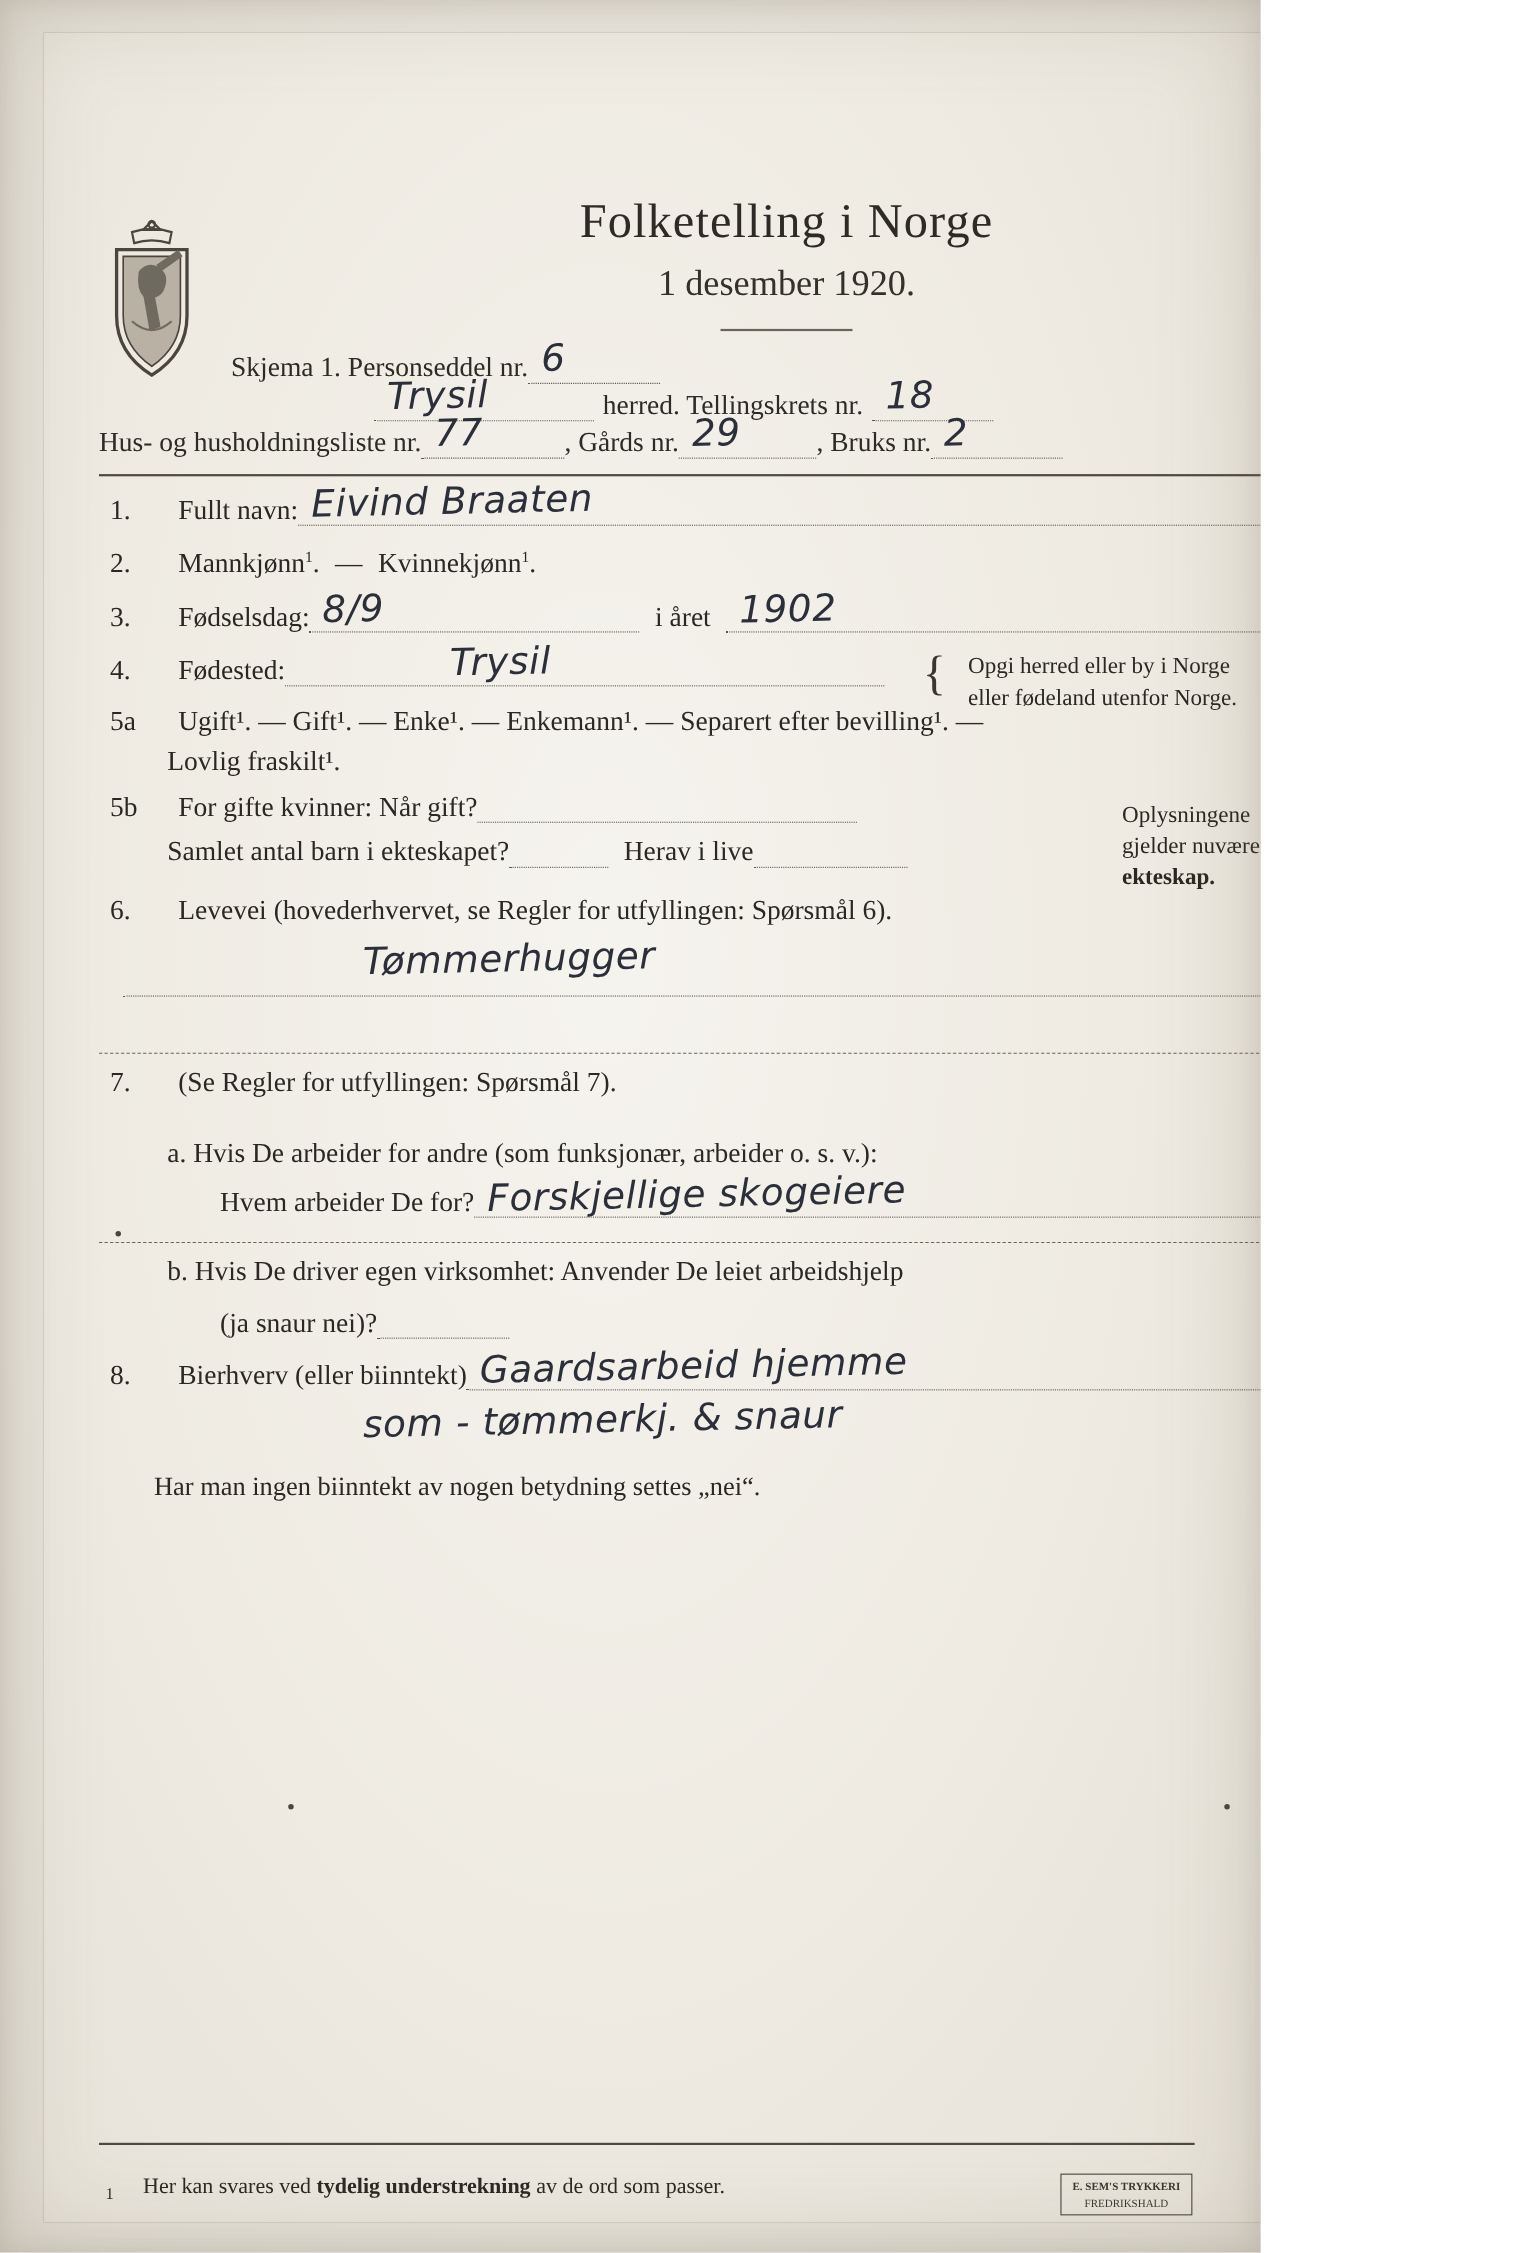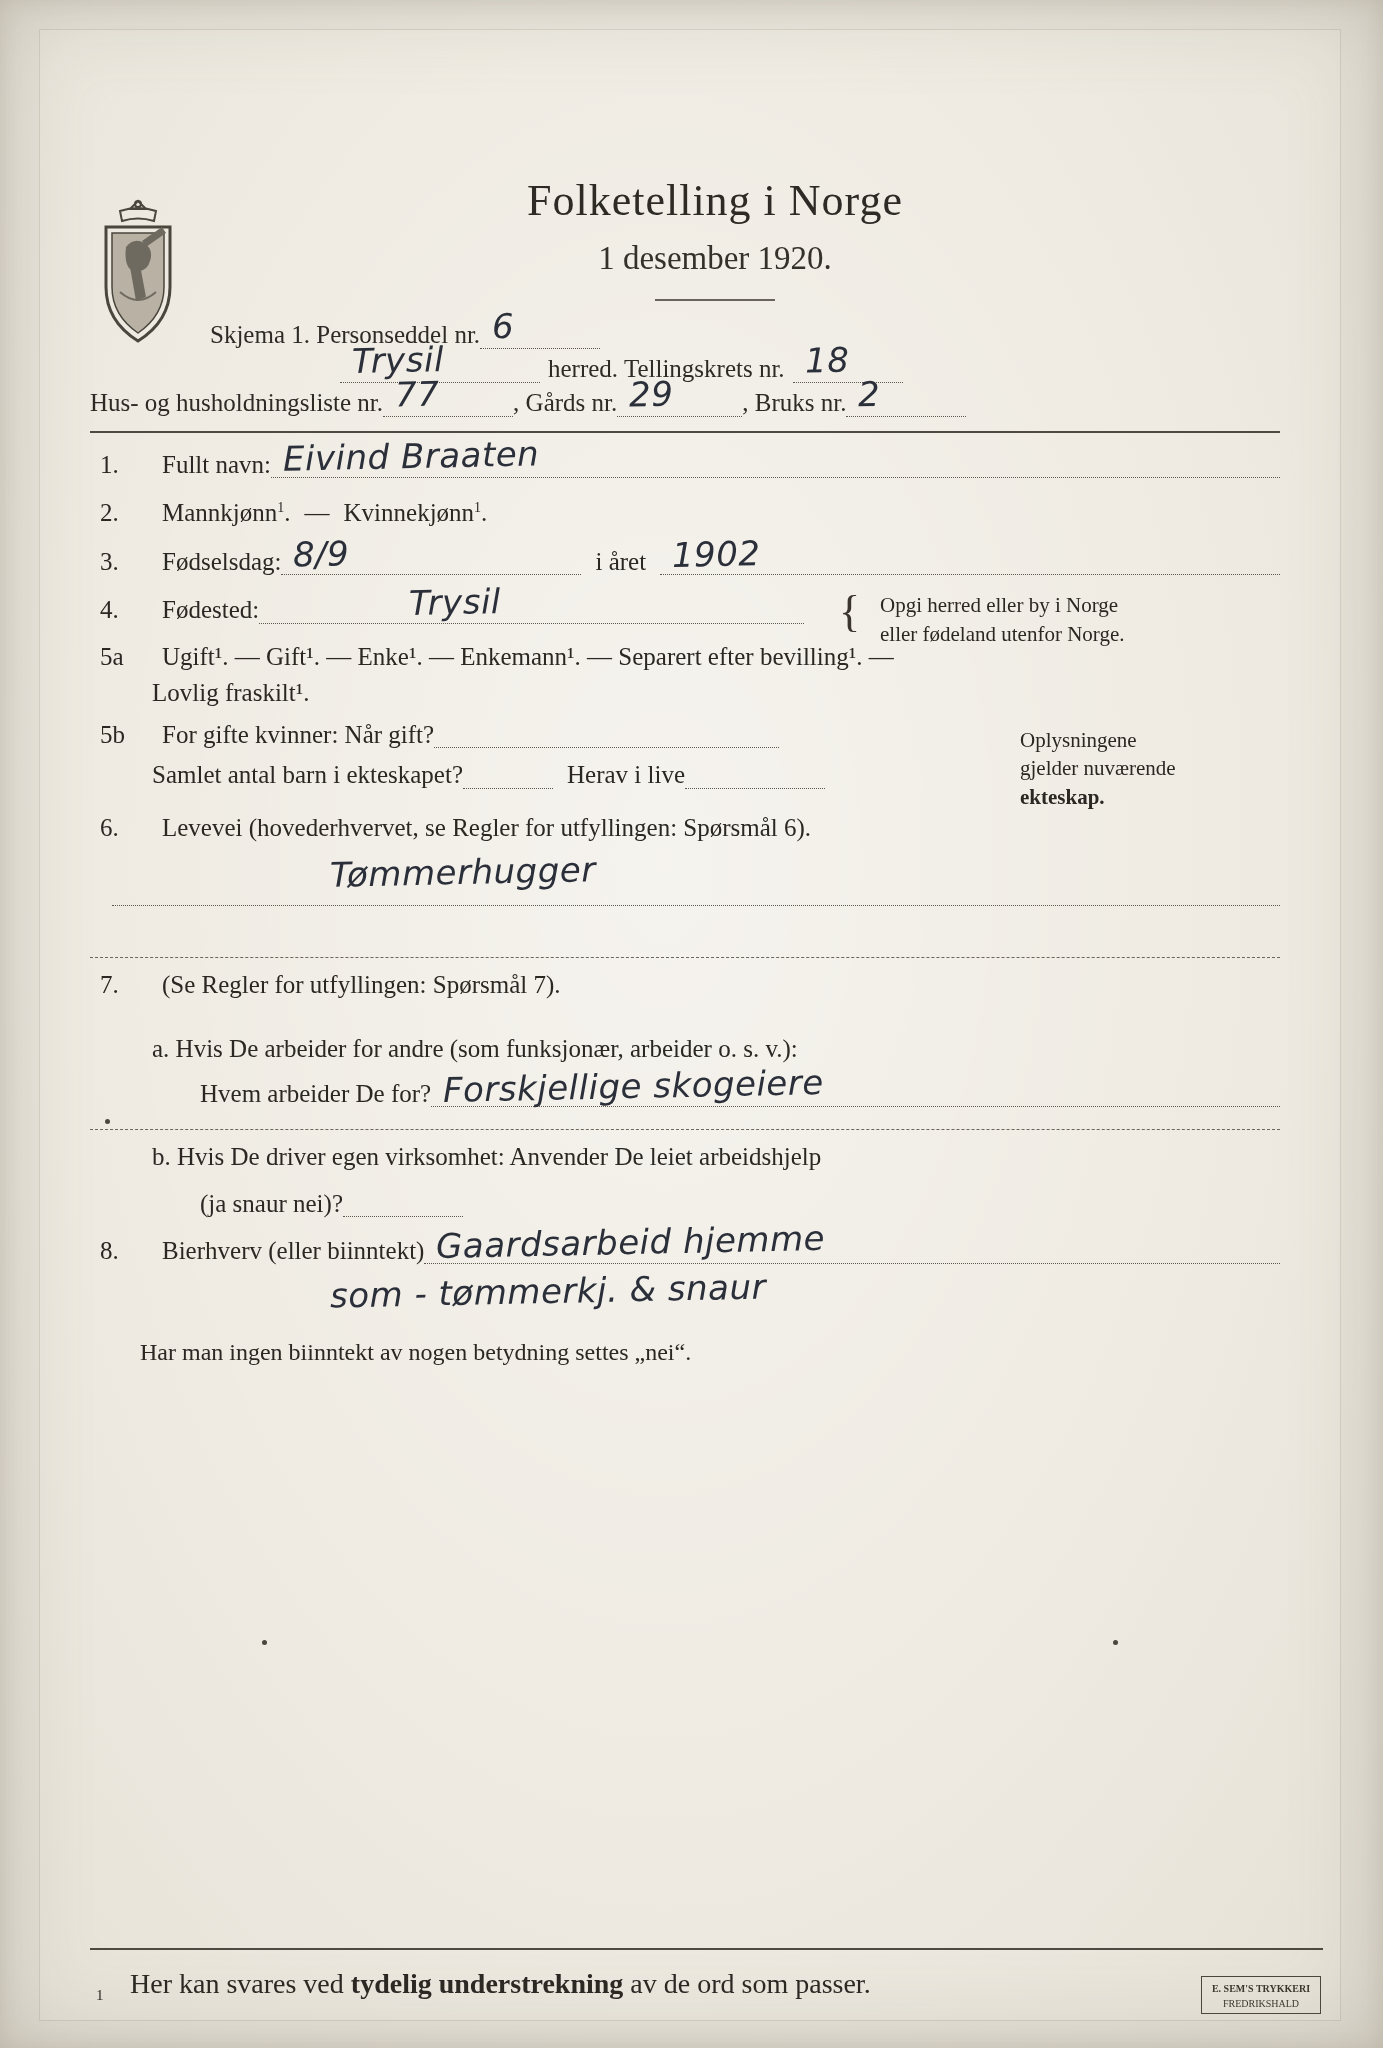--- a/index.html
+++ b/index.html
@@ -5,21 +5,21 @@
   html, body {
     margin: 0;
     padding: 0;
     background: #ffffff;
   }
   body {
     font-family: "Liberation Serif", serif;
   }
   .page {
     position: relative;
-    width: 1383px;
+    width: 1146px;
     height: 2048px;
     background: #e9e5dc;
     overflow: hidden;
   }
   
   .paper-tint {
     position: absolute;
     inset: 0;
     background:
       radial-gradient(ellipse at 48% 42%, rgba(255,255,255,0.45) 0%, rgba(255,255,255,0.05) 55%, rgba(150,140,120,0.10) 100%);
@@ -175,21 +175,21 @@
   .dashrule {
     border-bottom: 1.5px dashed #6b6659;
     height: 0;
     margin: 14px 0 14px 0;
   }
 
   .footnote {
     position: absolute;
     left: 130px;
     bottom: 48px;
-    font-size: 28px;
+    font-size: 20px;
     color: #2b2823;
   }
   .footer-rule {
     position: absolute;
     left: 90px;
     right: 60px;
     bottom: 98px;
     height: 2px;
     background: #4e4941;
   }

